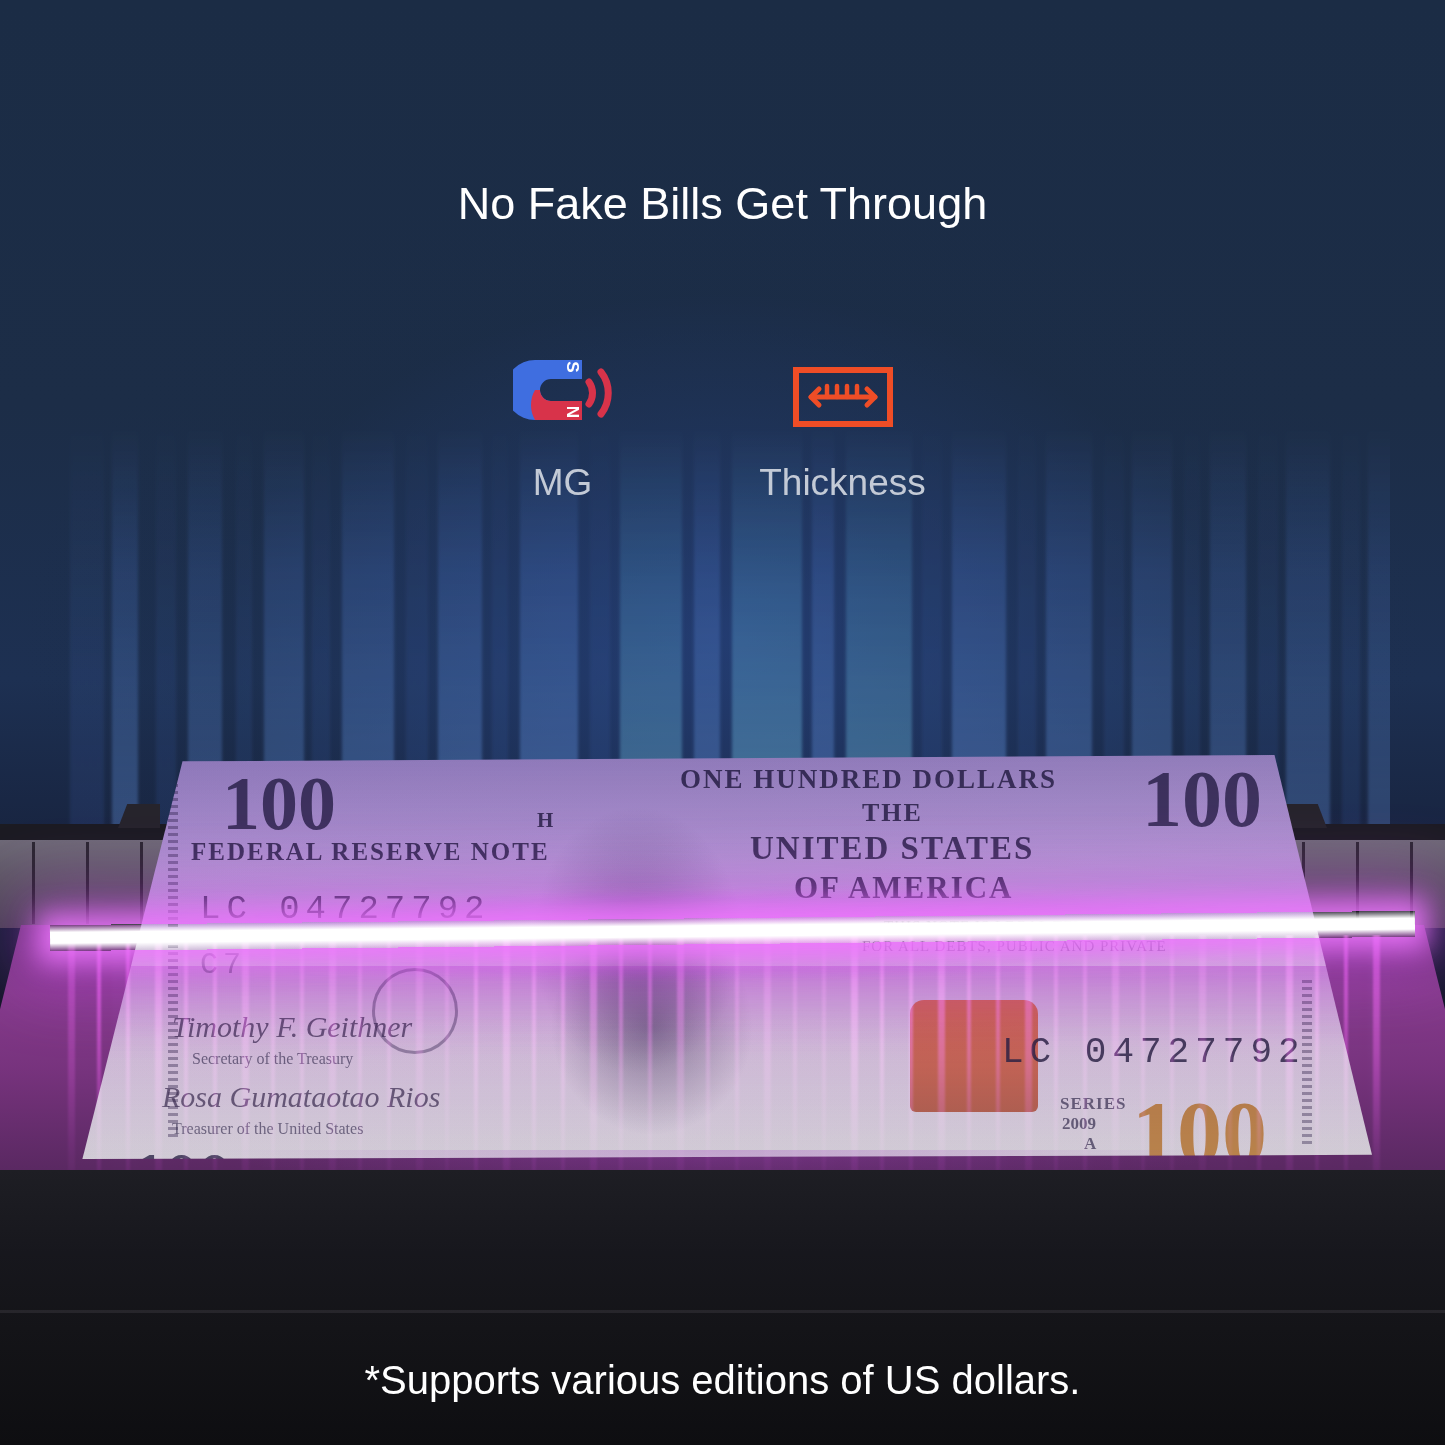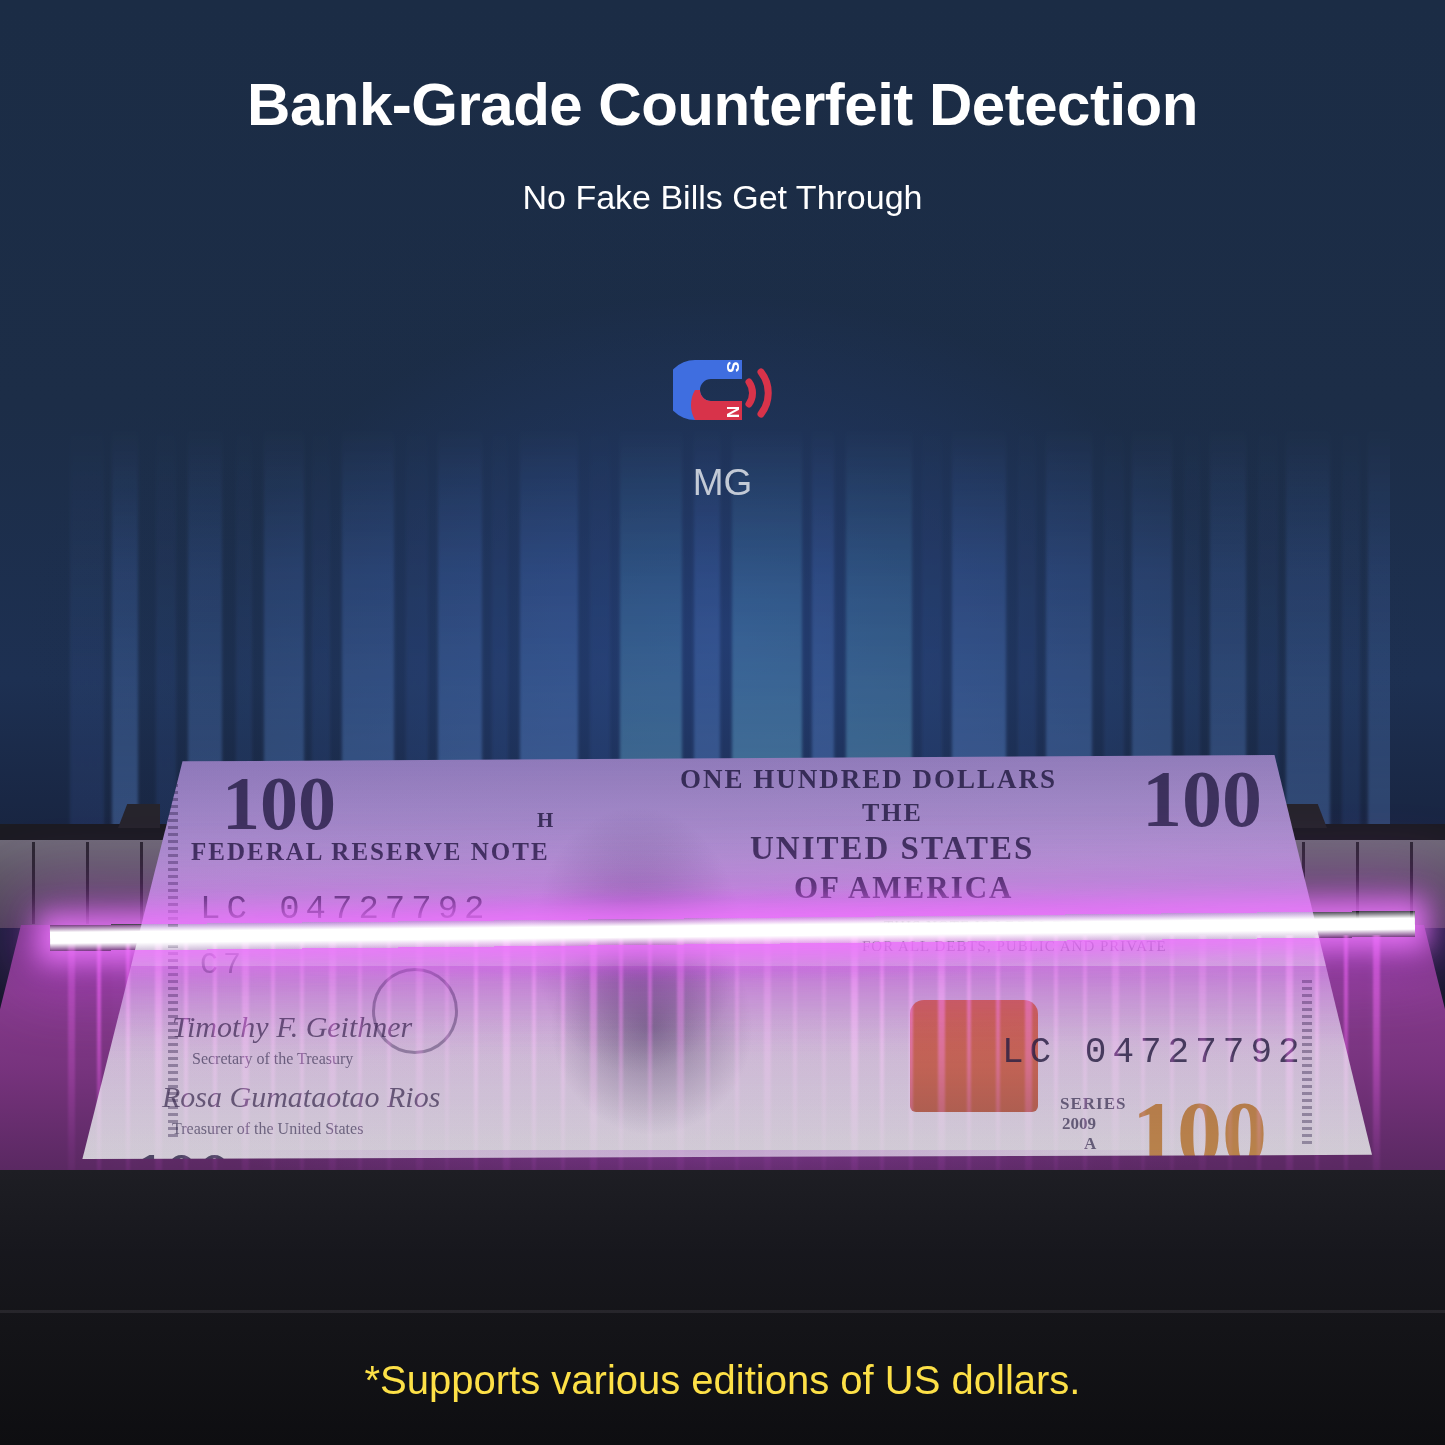--- a/index.html
+++ b/index.html
@@ -215,21 +215,21 @@
   .title {
     position:absolute; left:0; right:0; top:70px;
     text-align:center;
     font-size:60px; font-weight:700;
     color:#ffffff;
     letter-spacing:-0.5px;
   }
   .subtitle {
     position:absolute; left:0; right:0; top:178px;
     text-align:center;
-    font-size:34px; font-weight:400;
+    font-size:45px; font-weight:400;
     color:#ffffff;
   }
 
   
   .features {
     position:absolute;
     left:0; right:0; top:348px;
     display:flex;
     justify-content:center;
     align-items:flex-start;
@@ -243,21 +243,21 @@
     color:#c3cad6;
     font-weight:400;
   }
 
   
   .footnote {
     position:absolute;
     left:0; right:0; bottom:42px;
     text-align:center;
     font-size:40px;
-    color:#fde047;
+    color:#ffffff;
   }
 </style>
 </head>
 <body>
 
 <div id="stage">
 
   <div class="bg-base"></div>
 
   <div class="beams" id="beams">
@@ -399,21 +399,20 @@
       <div class="mbeam" style="left: 1284px; width: 4px; opacity: 0.73;"></div>
       <div class="mbeam" style="left: 1313px; width: 7px; opacity: 0.7;"></div>
     </div>
 
   <div class="scan-halo"></div>
   <div class="scanline"></div>
 
   <div class="base-glow"></div>
   <div class="base"></div>
 
-  <div class="title">Bank-Grade Counterfeit Detection</div>
   <div class="subtitle">No Fake Bills Get Through</div>
 
   <div class="features">
 
 
 
 
     <div class="feature">
       <div class="feature-ico">
         <svg width="100" height="100" viewBox="0 0 100 100" fill="none">
@@ -423,18 +422,35 @@
           <rect x="47" y="53" width="22" height="19" fill="#d8334a"></rect>
           <text x="58" y="19" fill="#ffffff" font-family="Liberation Sans, sans-serif" font-size="17" font-weight="700" text-anchor="middle" transform="rotate(90 58 19)" dominant-baseline="middle">S</text>
           <text x="58" y="64" fill="#ffffff" font-family="Liberation Sans, sans-serif" font-size="17" font-weight="700" text-anchor="middle" transform="rotate(90 58 64)" dominant-baseline="middle">N</text>
           <path d="M76 34a19 19 0 0 1 0 22" stroke="#d8334a" stroke-width="7" stroke-linecap="round" fill="none"></path>
           <path d="M88 24a34 34 0 0 1 0 42" stroke="#d8334a" stroke-width="7" stroke-linecap="round" fill="none"></path>
         </svg>
       </div>
       <div class="feature-label">MG</div>
     </div>
 
+    <div class="feature" style="width:230px">
+      <div class="feature-ico">
+        <svg width="112" height="100" viewBox="0 0 112 100" fill="none">
+          <rect x="9" y="22" width="94" height="54" stroke="#ef4d26" stroke-width="6"></rect>
+          <line x1="24" y1="49" x2="88" y2="49" stroke="#ef4d26" stroke-width="5" stroke-linecap="round"></line>
+          <path d="M32 41 24 49l8 8" stroke="#ef4d26" stroke-width="5" stroke-linecap="round" stroke-linejoin="round" fill="none"></path>
+          <path d="M80 41l8 8-8 8" stroke="#ef4d26" stroke-width="5" stroke-linecap="round" stroke-linejoin="round" fill="none"></path>
+          <g stroke="#ef4d26" stroke-width="4.5" stroke-linecap="round">
+            <line x1="40" y1="38" x2="40" y2="49"></line>
+            <line x1="50" y1="38" x2="50" y2="49"></line>
+            <line x1="60" y1="38" x2="60" y2="49"></line>
+            <line x1="70" y1="38" x2="70" y2="49"></line>
+          </g>
+        </svg>
+      </div>
+      <div class="feature-label">Thickness</div>
+    </div>
 
   </div>
 
   <div class="footnote">*Supports various editions of US dollars.</div>
 
 </div>
 
 </body></html>

